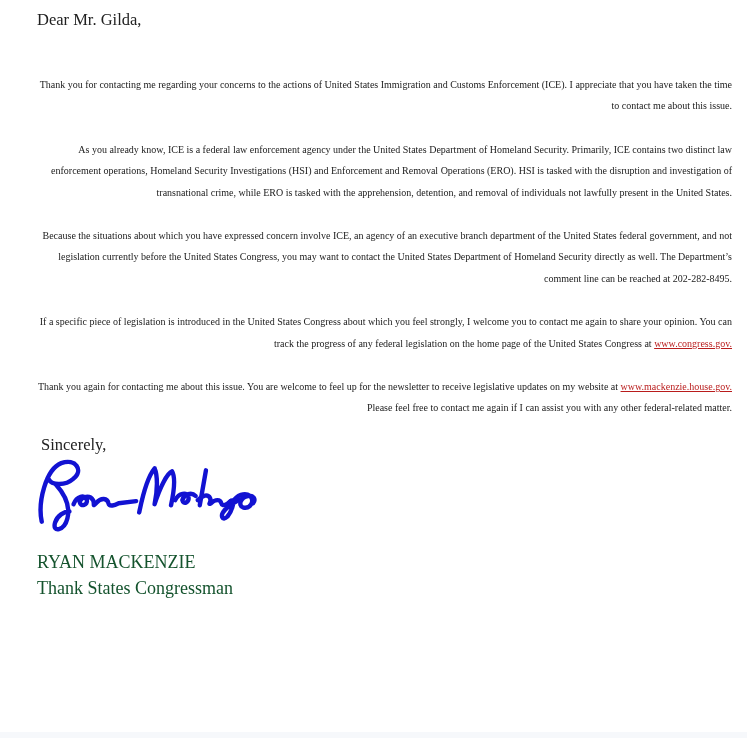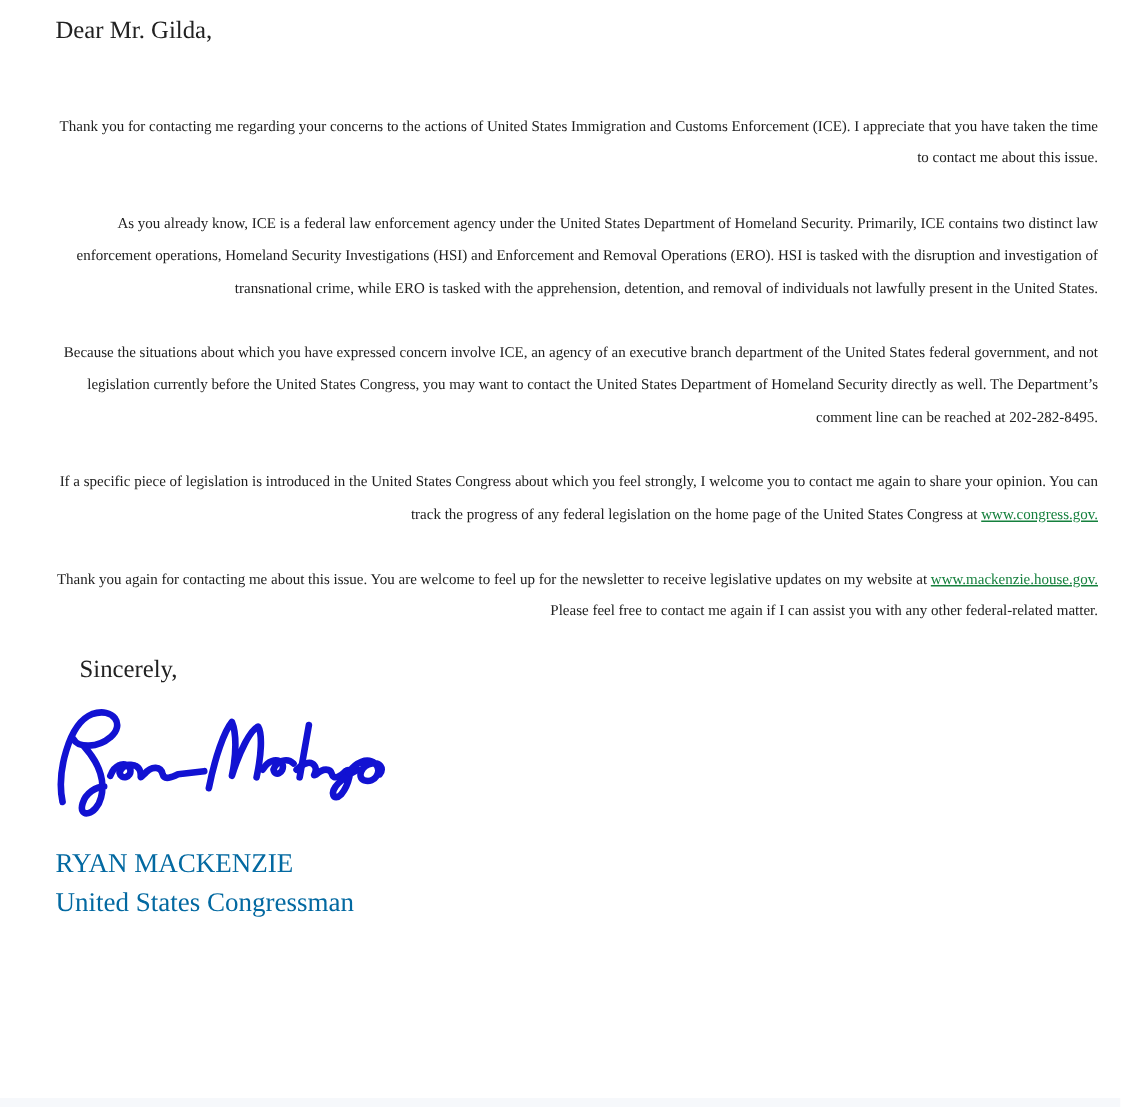--- a/index.html
+++ b/index.html
@@ -19,39 +19,39 @@
     margin: 0 0 43px 0;
   }
   .para {
     font-size: 10px; line-height: 21.4px;
     margin: 0 0 22px 0;
     width: 695px;
     text-align: right;
   }
   .para.last-body { margin-bottom: 15px; }
   a.doc-link {
-    color: #15803d;
+    color: #b91c1c;
     text-decoration: underline;
     cursor: pointer;
   }
   .valediction {
     font-size: 16.5px; line-height: 22px;
-    margin: 16px;
+    margin: 4px;
   }
   .signature-wrap {
     margin: -3px 0 0 0;
     height: 76px;
     width: 230px;
   }
   .signature-wrap svg { display: block; }
   .sender {
     margin-top: 16px;
     font-size: 18px;
     line-height: 26.5px;
-    color: #0369a1;
+    color: #14532d;
   }
   .sender .line { white-space: pre-wrap; }
   .sender sup {
     font-size: 11.5px;
     vertical-align: super;
     line-height: 0;
   }
   .bottom-bar {
     position: absolute;
     left: 0; bottom: 0;
@@ -98,18 +98,18 @@
 
         <path d="M 186 43 C 191 39, 188 52, 183 58 C 178 63, 175 57, 181 51 C 185 47, 190 44, 194 42"></path>
 
         <path d="M 188 44 C 192 37, 200 34, 205 38 C 210 43, 205 51, 198 49 C 193 47, 196 39, 203 38 C 208 37, 211 41, 208 45"></path>
       </g>
     </svg>
   </div>
 
   <div class="sender">
     <div class="line">RYAN MACKENZIE</div>
-    <div class="line">United States Congressman</div>
+    <div class="line">Thank States Congressman</div>
   </div>
 
 </div>
 
 <div class="bottom-bar"></div>
 
 </body></html>

